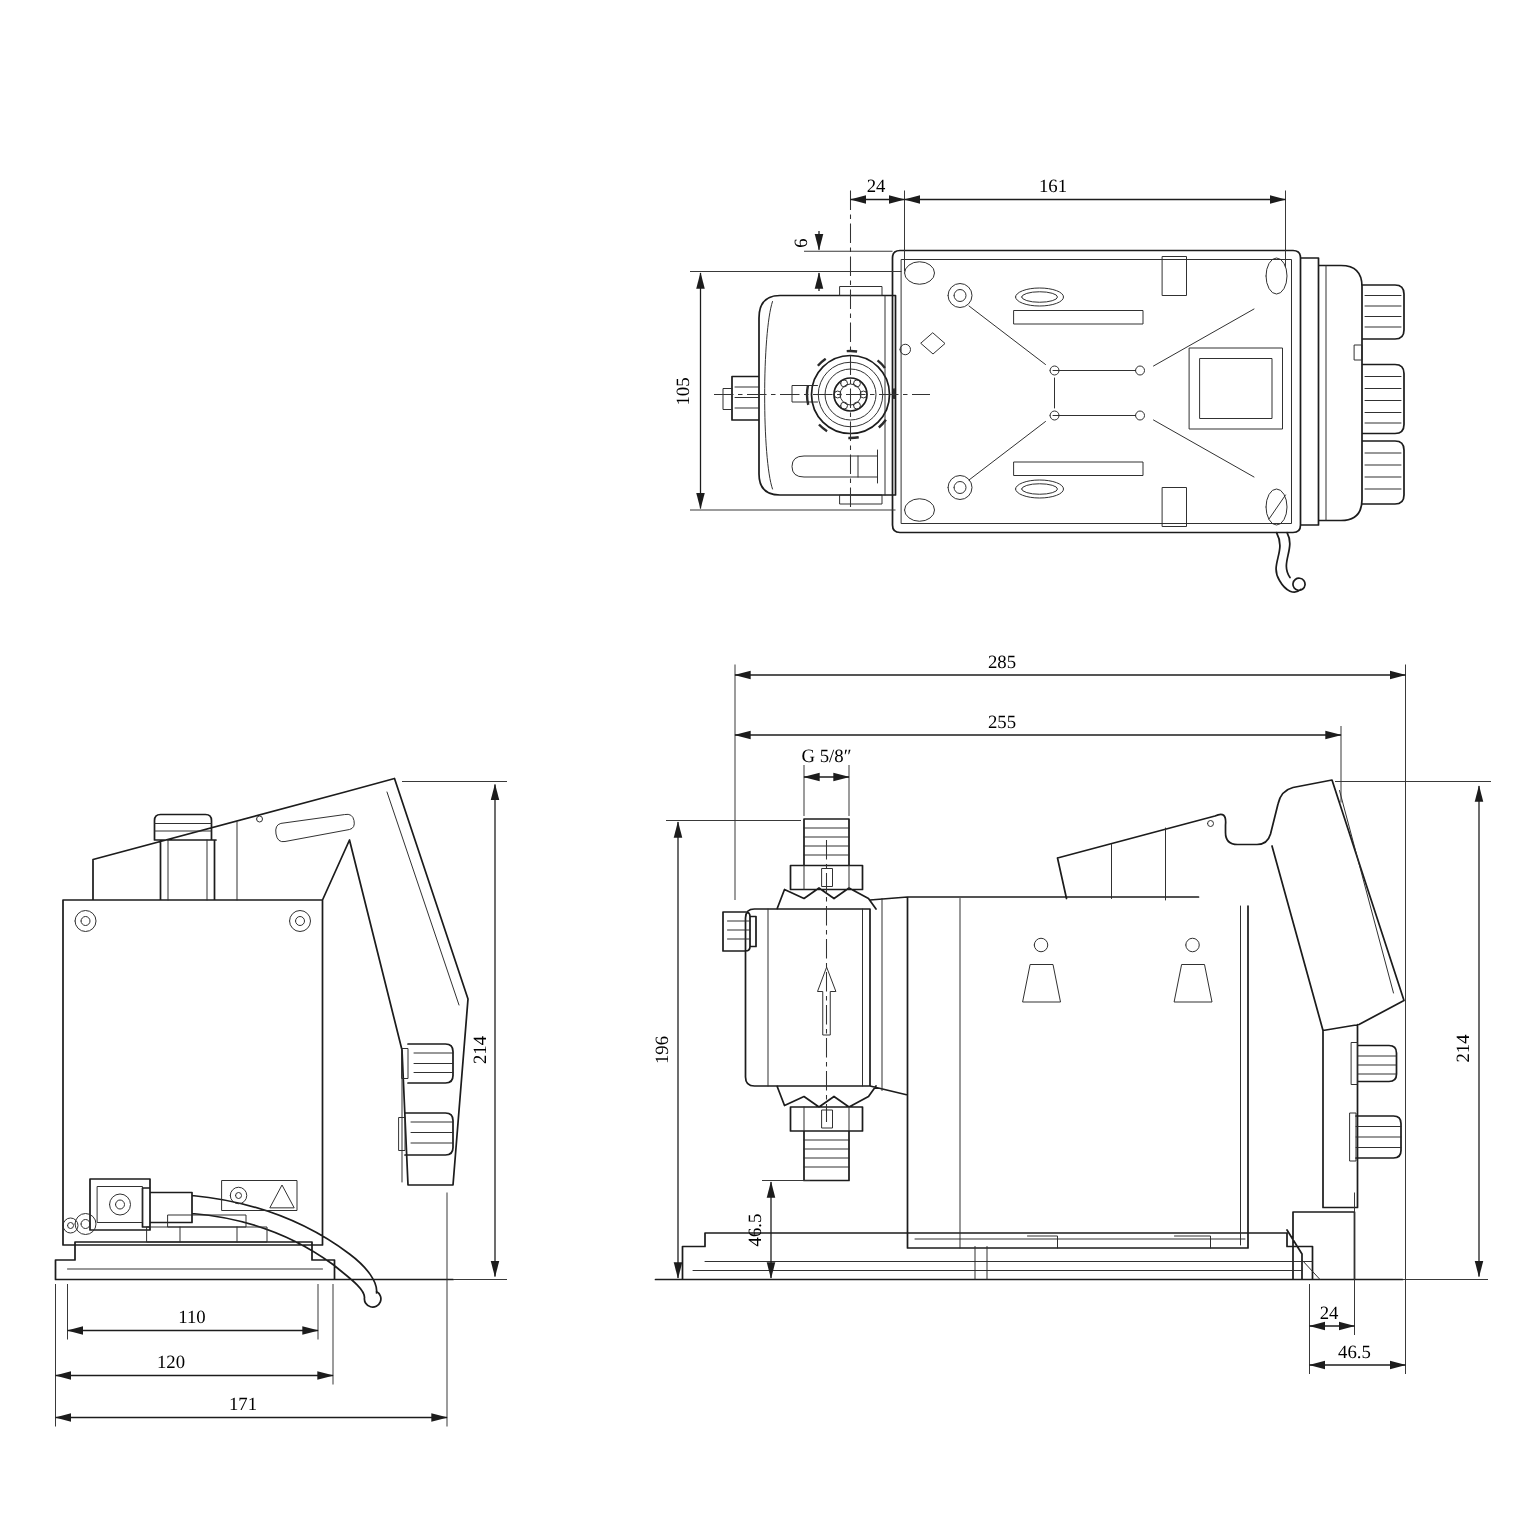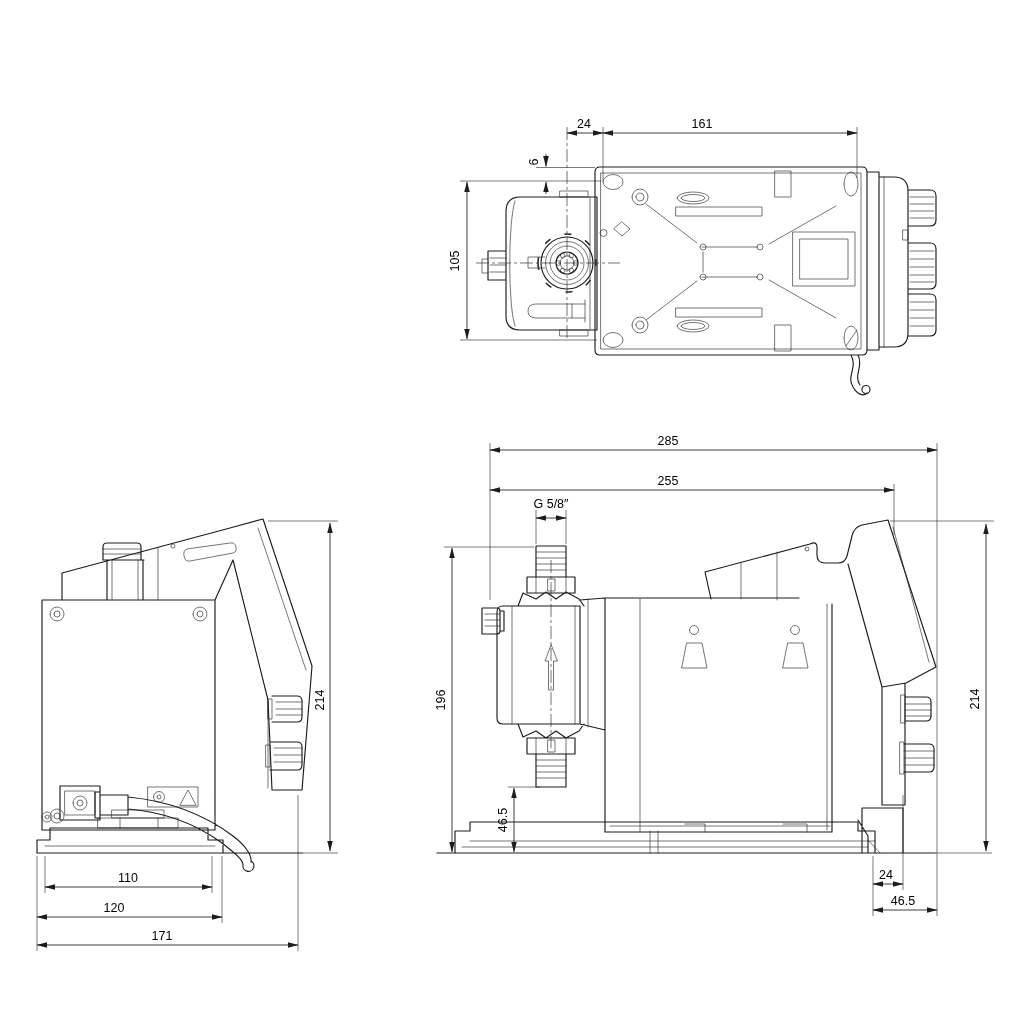--- a/index.html
+++ b/index.html
@@ -1,17 +1,17 @@
 <!DOCTYPE html>
 <html><head>
 <meta charset="utf-8">
 <style>
   html,body{margin:0;padding:0;background:#fff;}
   .page{position:relative;width:1024px;height:1024px;background:#fff;overflow:hidden;
-        font-family:Liberation Sans, sans-serif;}
+        font-family:Liberation Serif, serif;}
   svg{position:absolute;inset:0;}
   .edge{fill:none;stroke:#1c1c1c;stroke-width:1.15;stroke-linejoin:round;stroke-linecap:round;}
   .thin{fill:none;stroke:#2b2b2b;stroke-width:0.65;stroke-linejoin:round;stroke-linecap:round;}
   .lug{fill:none;stroke:#2b2b2b;stroke-width:1.6;stroke-dasharray:7 15;}
   .cl{fill:none;stroke:#333;stroke-width:0.7;stroke-dasharray:13 3 3 3;}
   .ext{fill:none;stroke:#333;stroke-width:0.65;}
   .dim{fill:none;stroke:#1c1c1c;stroke-width:0.85;}
   text.dimtxt{font-size:12.5px;fill:#000;}
 </style>
 </head>

